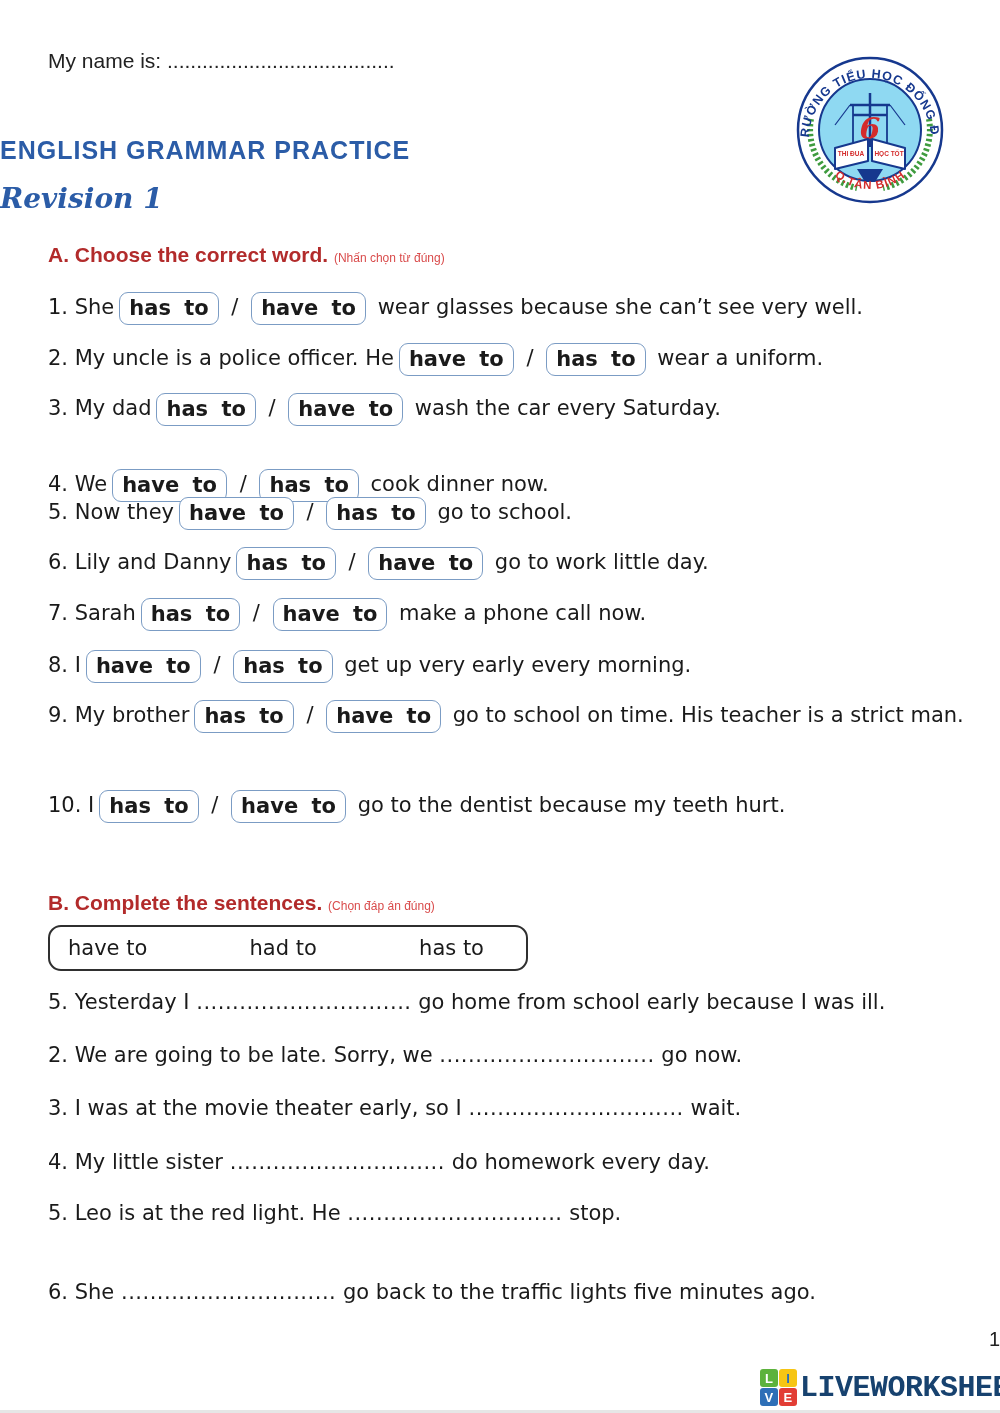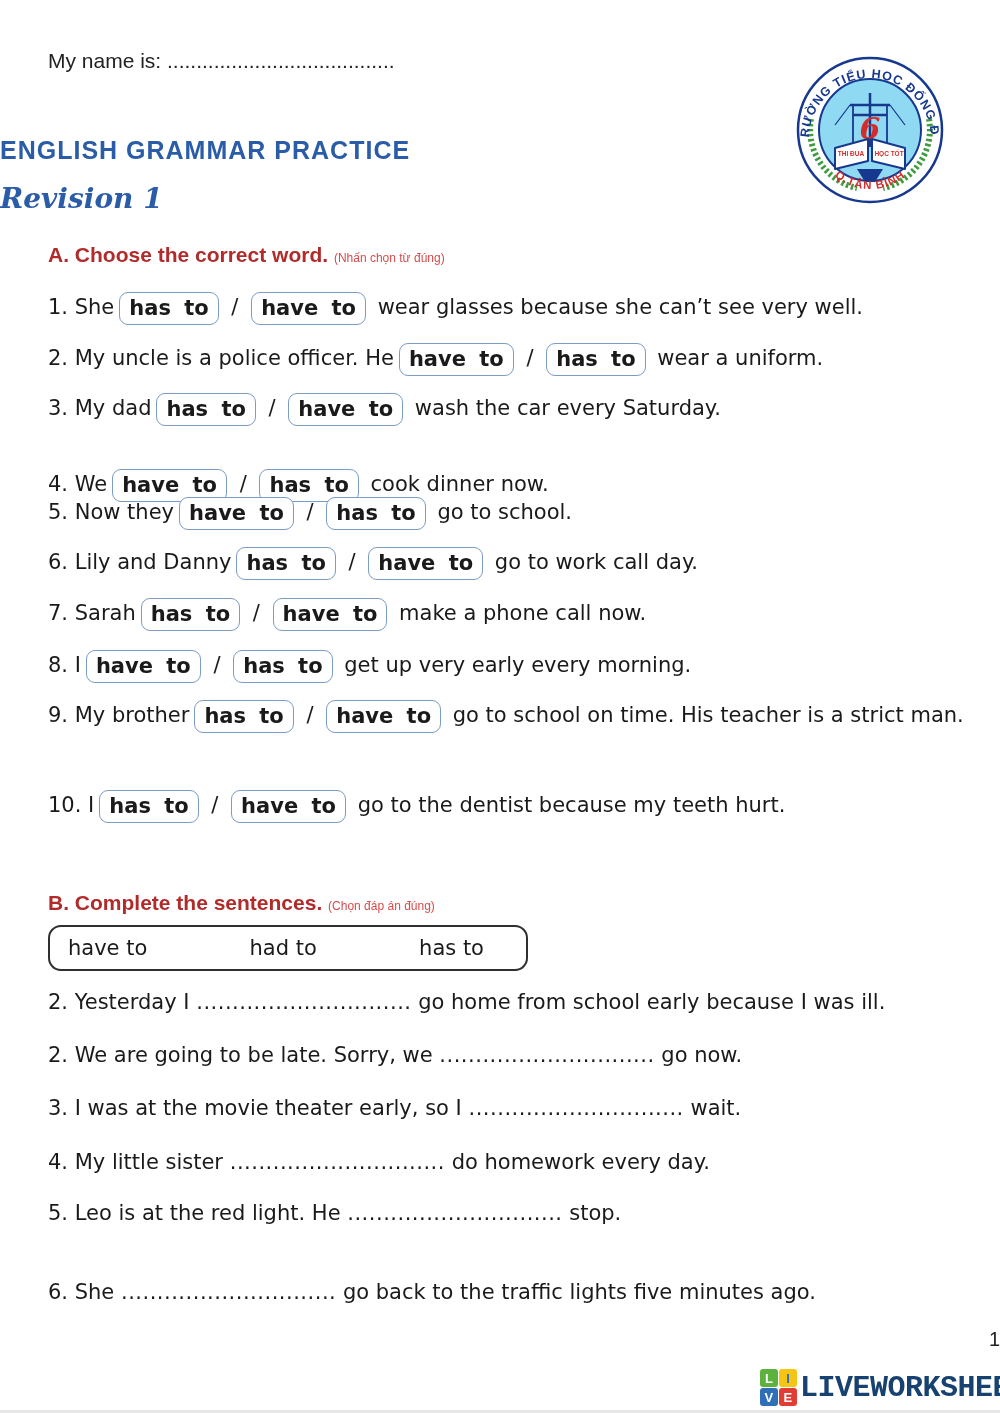--- a/index.html
+++ b/index.html
@@ -106,21 +106,21 @@
 
   <div class="row" style="top: 462px;">
     <span>4. We</span><span class="choice">have to</span><span class="slash"> / </span><span class="choice">has to</span><span> cook dinner now.</span>
   </div>
 
   <div class="row" style="top: 490px;">
     <span>5. Now they</span><span class="choice">have to</span><span class="slash"> / </span><span class="choice">has to</span><span> go to school.</span>
   </div>
 
   <div class="row" style="top: 540px;">
-    <span>6. Lily and Danny</span><span class="choice">has to</span><span class="slash"> / </span><span class="choice">have to</span><span> go to work call day.</span>
+    <span>6. Lily and Danny</span><span class="choice">has to</span><span class="slash"> / </span><span class="choice">have to</span><span> go to work little day.</span>
   </div>
 
   <div class="row" style="top: 591px;">
     <span>7. Sarah</span><span class="choice">has to</span><span class="slash"> / </span><span class="choice">have to</span><span> make a phone call now.</span>
   </div>
 
   <div class="row" style="top: 643px;">
     <span>8. I</span><span class="choice">have to</span><span class="slash"> / </span><span class="choice">has to</span><span> get up very early every morning.</span>
   </div>
 
@@ -139,21 +139,21 @@
   </div>
 
   <div class="word-bank">
     <span>have to</span>
     <span>had to</span>
     <span>has to</span>
   </div>
 
   <div id="b-list">
   <div class="row" style="top: 980px;">
-    <span>2. Yesterday I</span> <span class="blank">..............................</span> <span>go home from school early because I was ill.</span>
+    <span>5. Yesterday I</span> <span class="blank">..............................</span> <span>go home from school early because I was ill.</span>
   </div>
 
   <div class="row" style="top: 1033px;">
     <span>2. We are going to be late. Sorry, we</span> <span class="blank">..............................</span> <span>go now.</span>
   </div>
 
   <div class="row" style="top: 1086px;">
     <span>3. I was at the movie theater early, so I</span> <span class="blank">..............................</span> <span>wait.</span>
   </div>
 

